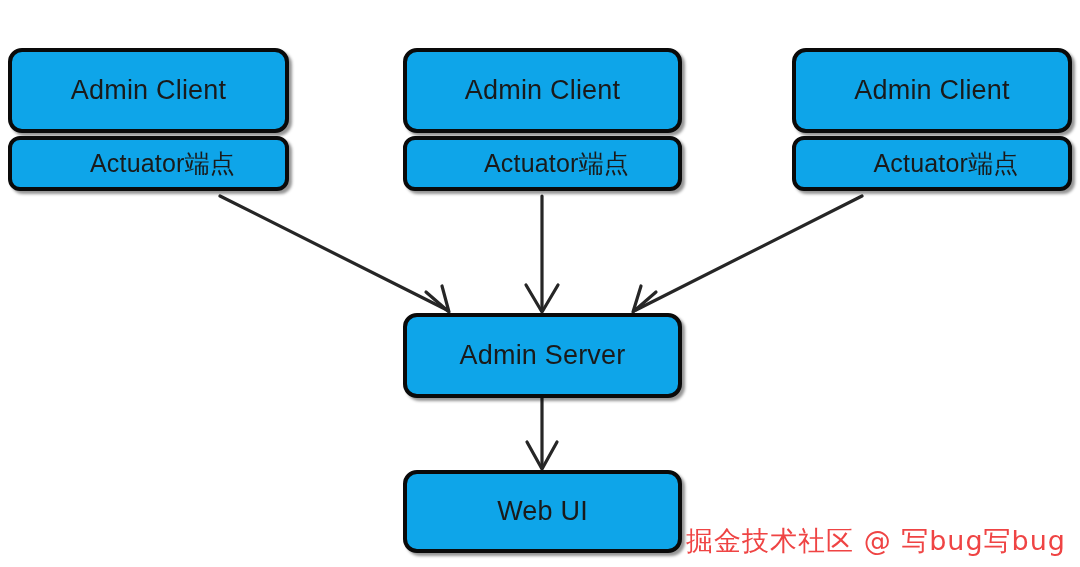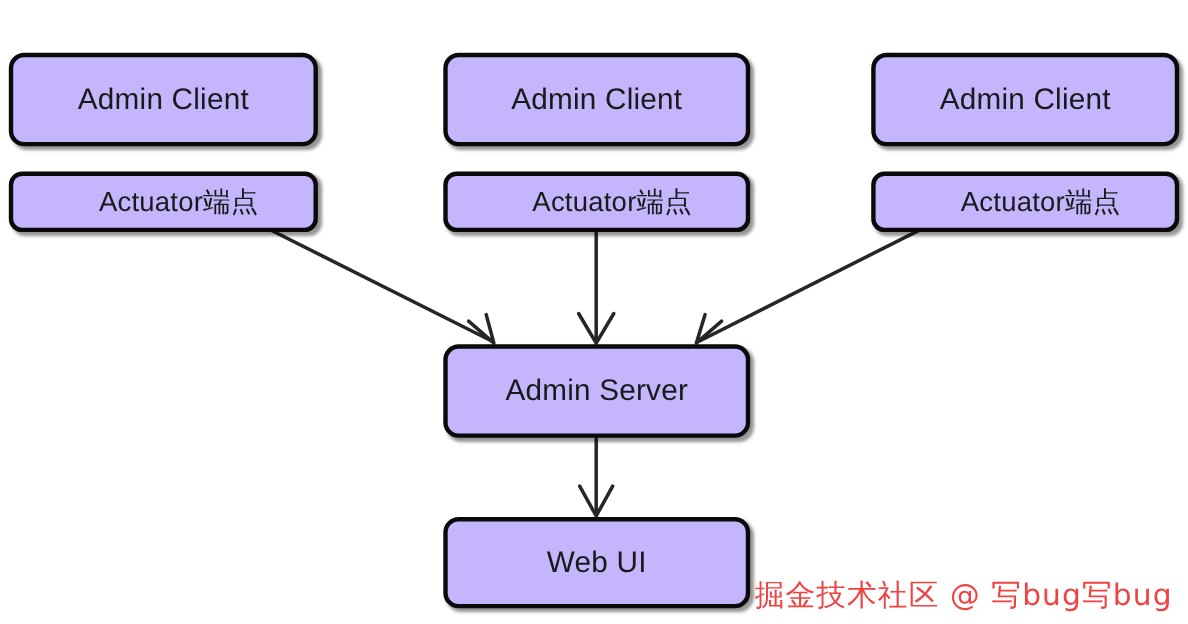--- a/index.html
+++ b/index.html
@@ -30,21 +30,21 @@
     top: 0;
     width: 1080px;
     height: 567px;
     z-index: 1;
     pointer-events: none;
   }
   
   .node {
     position: absolute;
     box-sizing: border-box;
-    background: #c4b5fd;
+    background: #0ea5e9;
     border: 4px solid #0a0a0a;
     border-radius: 14px;
     display: flex;
     align-items: center;
     justify-content: center;
     z-index: 2;
     box-shadow: 3px 3px 3px rgba(0,0,0,0.42);
     text-align: center;
   }
   .node .label {
@@ -57,21 +57,21 @@
   .label .cjk {
     font-family: "DejaVu Sans", sans-serif;
     font-size: 25px;
   }
   
   .client-top {
     top: 48px;
     height: 85px;
   }
   .client-bottom {
-    top: 156px;
+    top: 136px;
     height: 55px;
     border-radius: 12px;
     padding-left: 28px;
   }
   .client-bottom .label { font-size: 25px; }
 
   .col-1 { left: 8px;   width: 281px; }
   .col-2 { left: 403px; width: 279px; }
   .col-3 { left: 792px; width: 280px; }
 

